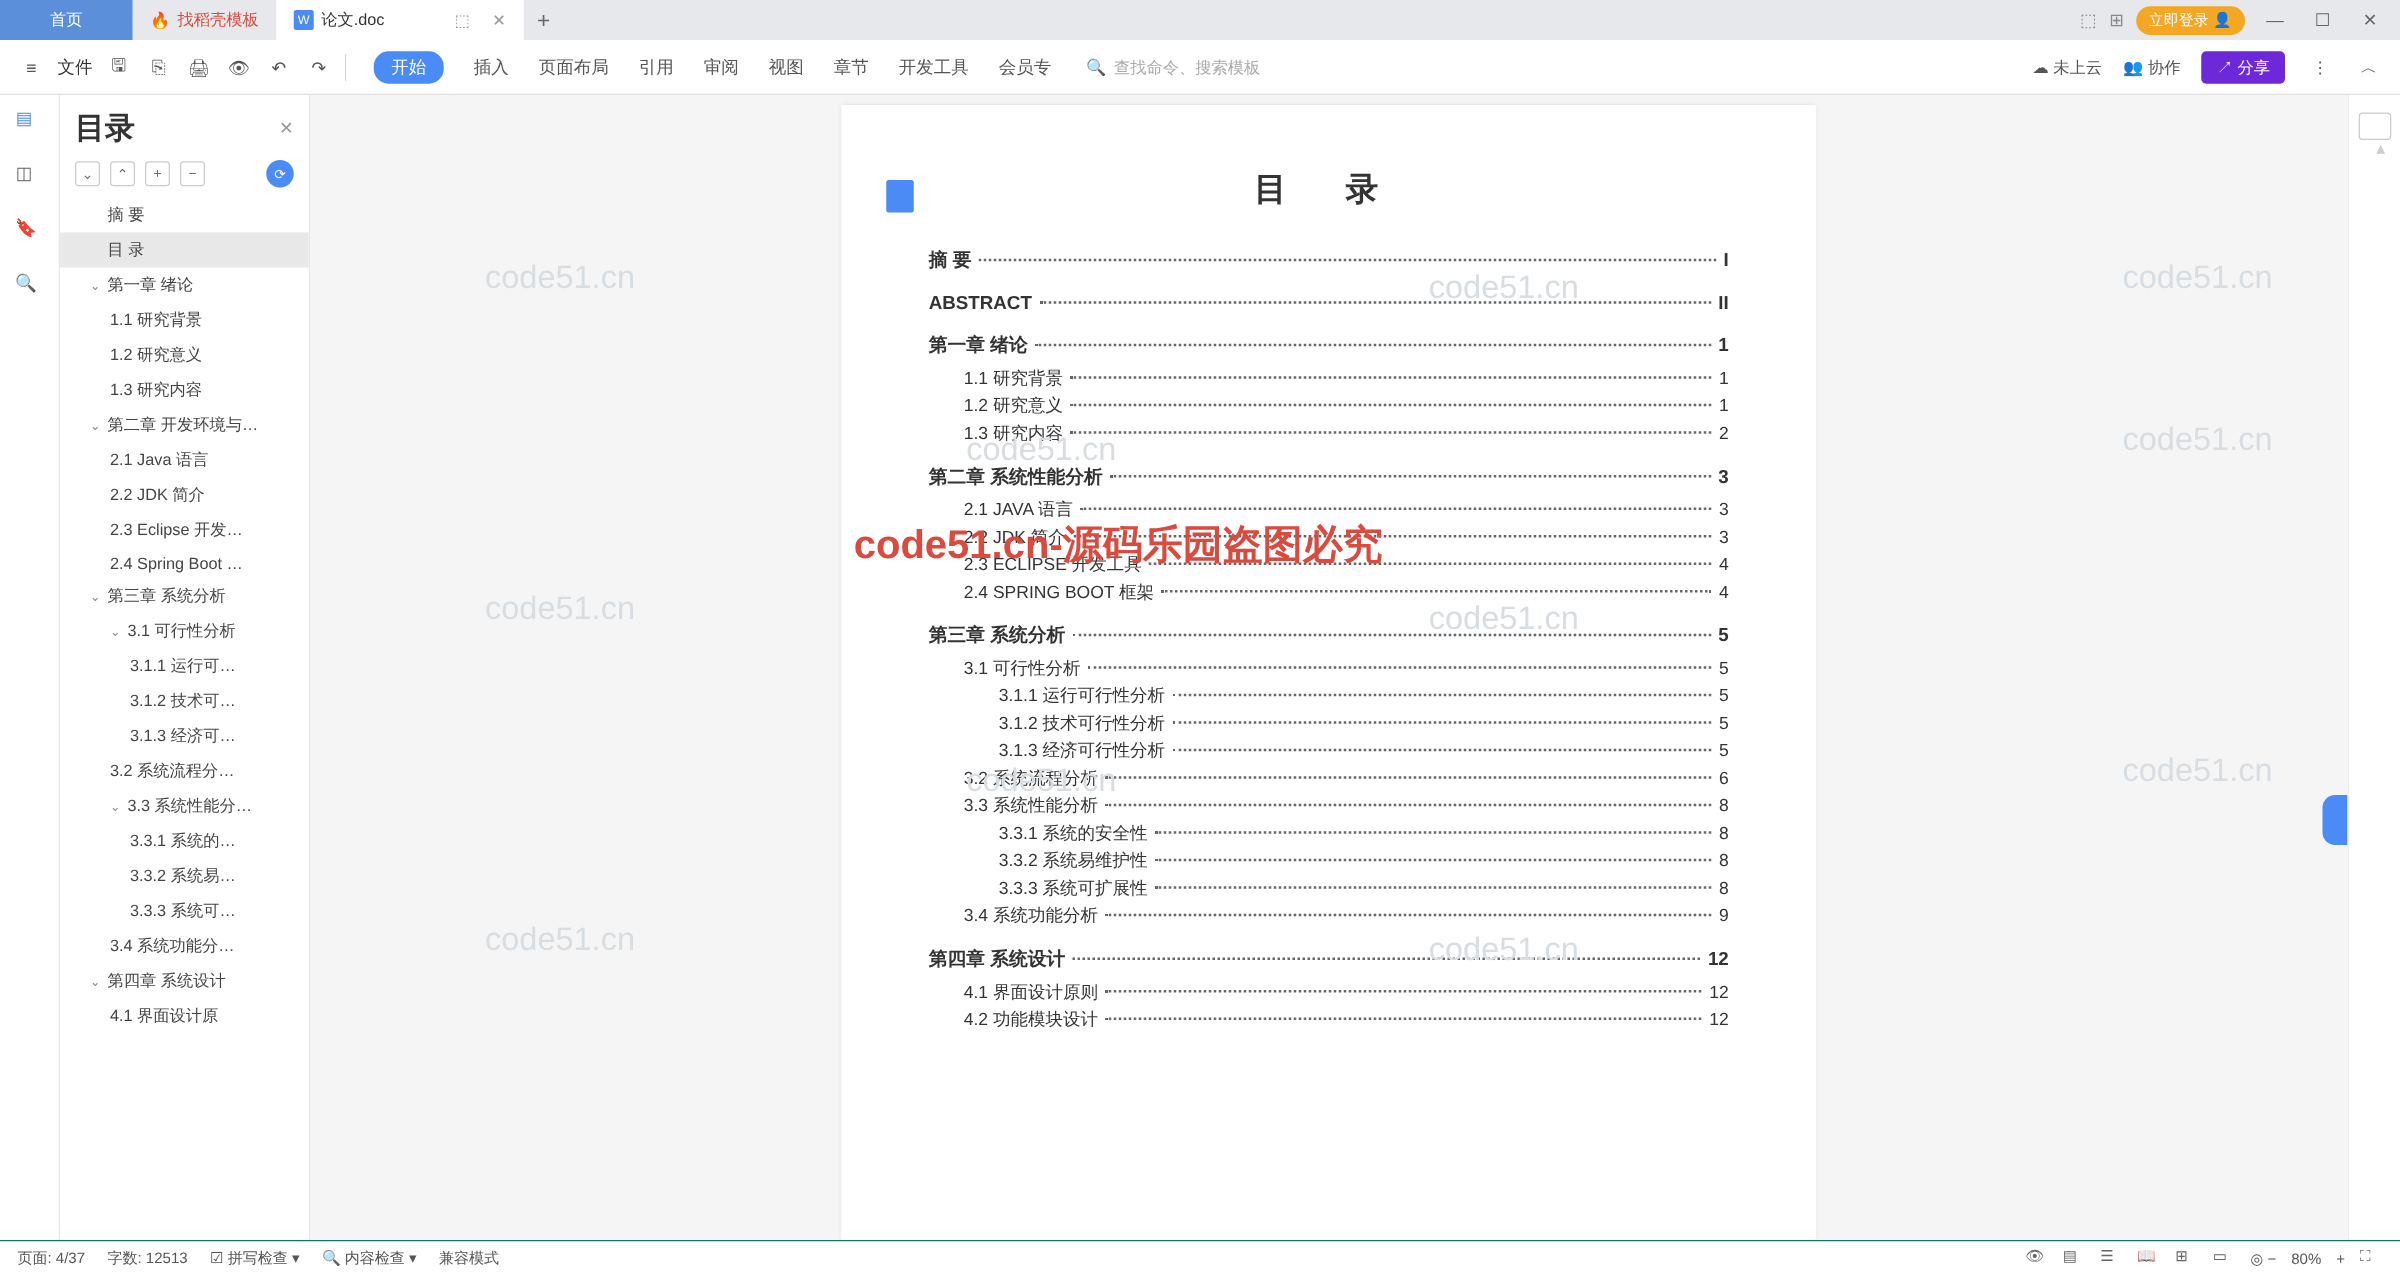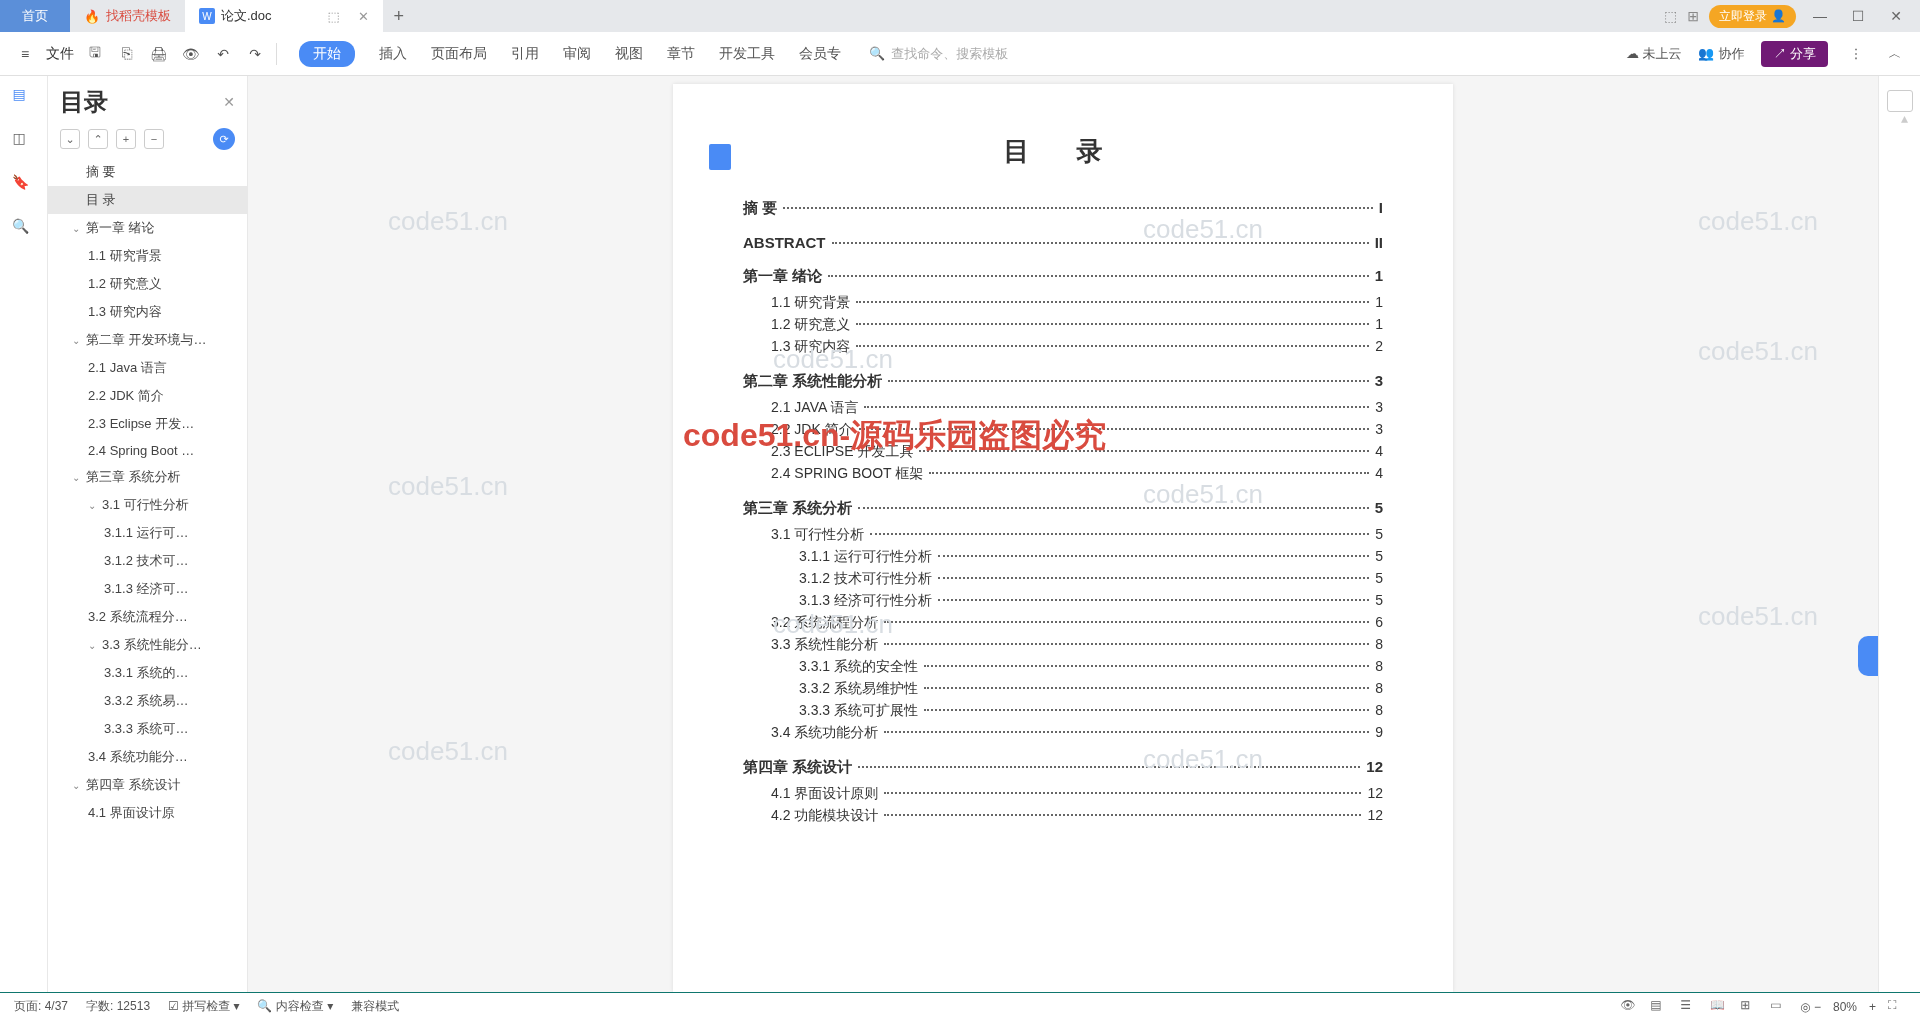--- a/index.html
+++ b/index.html
@@ -1,35 +1,35 @@
 <!DOCTYPE html>
 <html><head>
 <meta charset="utf-8">
 <style>
 *{margin:0;padding:0;box-sizing:border-box;font-family:"Microsoft YaHei",sans-serif}
 body{width:1920px;height:1020px;overflow:hidden;background:#fff;font-size:14px;color:#333}
 .titlebar{height:32px;background:#e6e8eb;display:flex;align-items:center}
 .tab{height:32px;padding:0 14px;display:flex;align-items:center;gap:6px;font-size:13px;cursor:pointer}
-.tab.home{background:#5b8fd9;color:#fff;width:70px;justify-content:center}
+.tab.home{background:#5b8fd9;color:#fff;width:106px;justify-content:center}
 .tab.red{color:#d94b3f}
 .tab.active{background:#fff}
 .tab-icon{width:16px;height:16px;display:inline-flex;align-items:center;justify-content:center}
 .tab-plus{width:32px;text-align:center;font-size:18px;color:#666;cursor:pointer}
 .titlebar-right{margin-left:auto;display:flex;align-items:center;gap:10px;padding-right:10px}
 .login-btn{background:#f5a623;color:#fff;padding:3px 10px;border-radius:12px;font-size:12px;display:flex;align-items:center;gap:4px}
 .win-btn{width:28px;text-align:center;color:#666;cursor:pointer}
 .ribbon{height:44px;display:flex;align-items:center;padding:0 14px;gap:10px;border-bottom:1px solid #e0e0e0}
 .rb-icon{width:22px;height:22px;color:#555;cursor:pointer;display:flex;align-items:center;justify-content:center}
 .rb-sep{width:1px;height:22px;background:#ddd}
 .rb-tabs{display:flex;gap:24px;margin-left:12px}
 .rb-tab{font-size:14px;color:#555;cursor:pointer;padding:4px 0}
 .rb-tab.active{background:#4a8bf5;color:#fff;padding:4px 14px;border-radius:12px}
 .rb-search{margin-left:18px;display:flex;align-items:center;color:#aaa;font-size:13px;gap:6px}
 .rb-right{margin-left:auto;display:flex;align-items:center;gap:17px;font-size:13px;color:#555}
-.share-btn{background:#701a75;color:#fff;padding:4px 12px;border-radius:4px}
+.share-btn{background:#6d28d9;color:#fff;padding:4px 12px;border-radius:4px}
 .main{display:flex;height:calc(100% - 32px - 44px - 28px)}
 .leftbar{width:48px;border-right:1px solid #e8e8e8;display:flex;flex-direction:column;align-items:center;padding-top:10px;gap:22px}
 .lb-icon{width:22px;height:22px;color:#666;cursor:pointer}
 .lb-icon.active{color:#4a8bf5}
 .outline-panel{width:200px;border-right:1px solid #e8e8e8;display:flex;flex-direction:column}
 .outline-hdr{padding:10px 12px;display:flex;align-items:center;justify-content:space-between}
 .outline-hdr h2{font-size:24px;font-weight:bold}
 .outline-tools{padding:0 12px 8px;display:flex;gap:8px;align-items:center}
 .ot-btn{width:20px;height:20px;border:1px solid #ccc;border-radius:3px;display:flex;align-items:center;justify-content:center;font-size:11px;cursor:pointer;color:#666}
 .ot-badge{margin-left:auto;width:22px;height:22px;background:#4a8bf5;border-radius:50%;color:#fff;display:flex;align-items:center;justify-content:center;font-size:11px}

